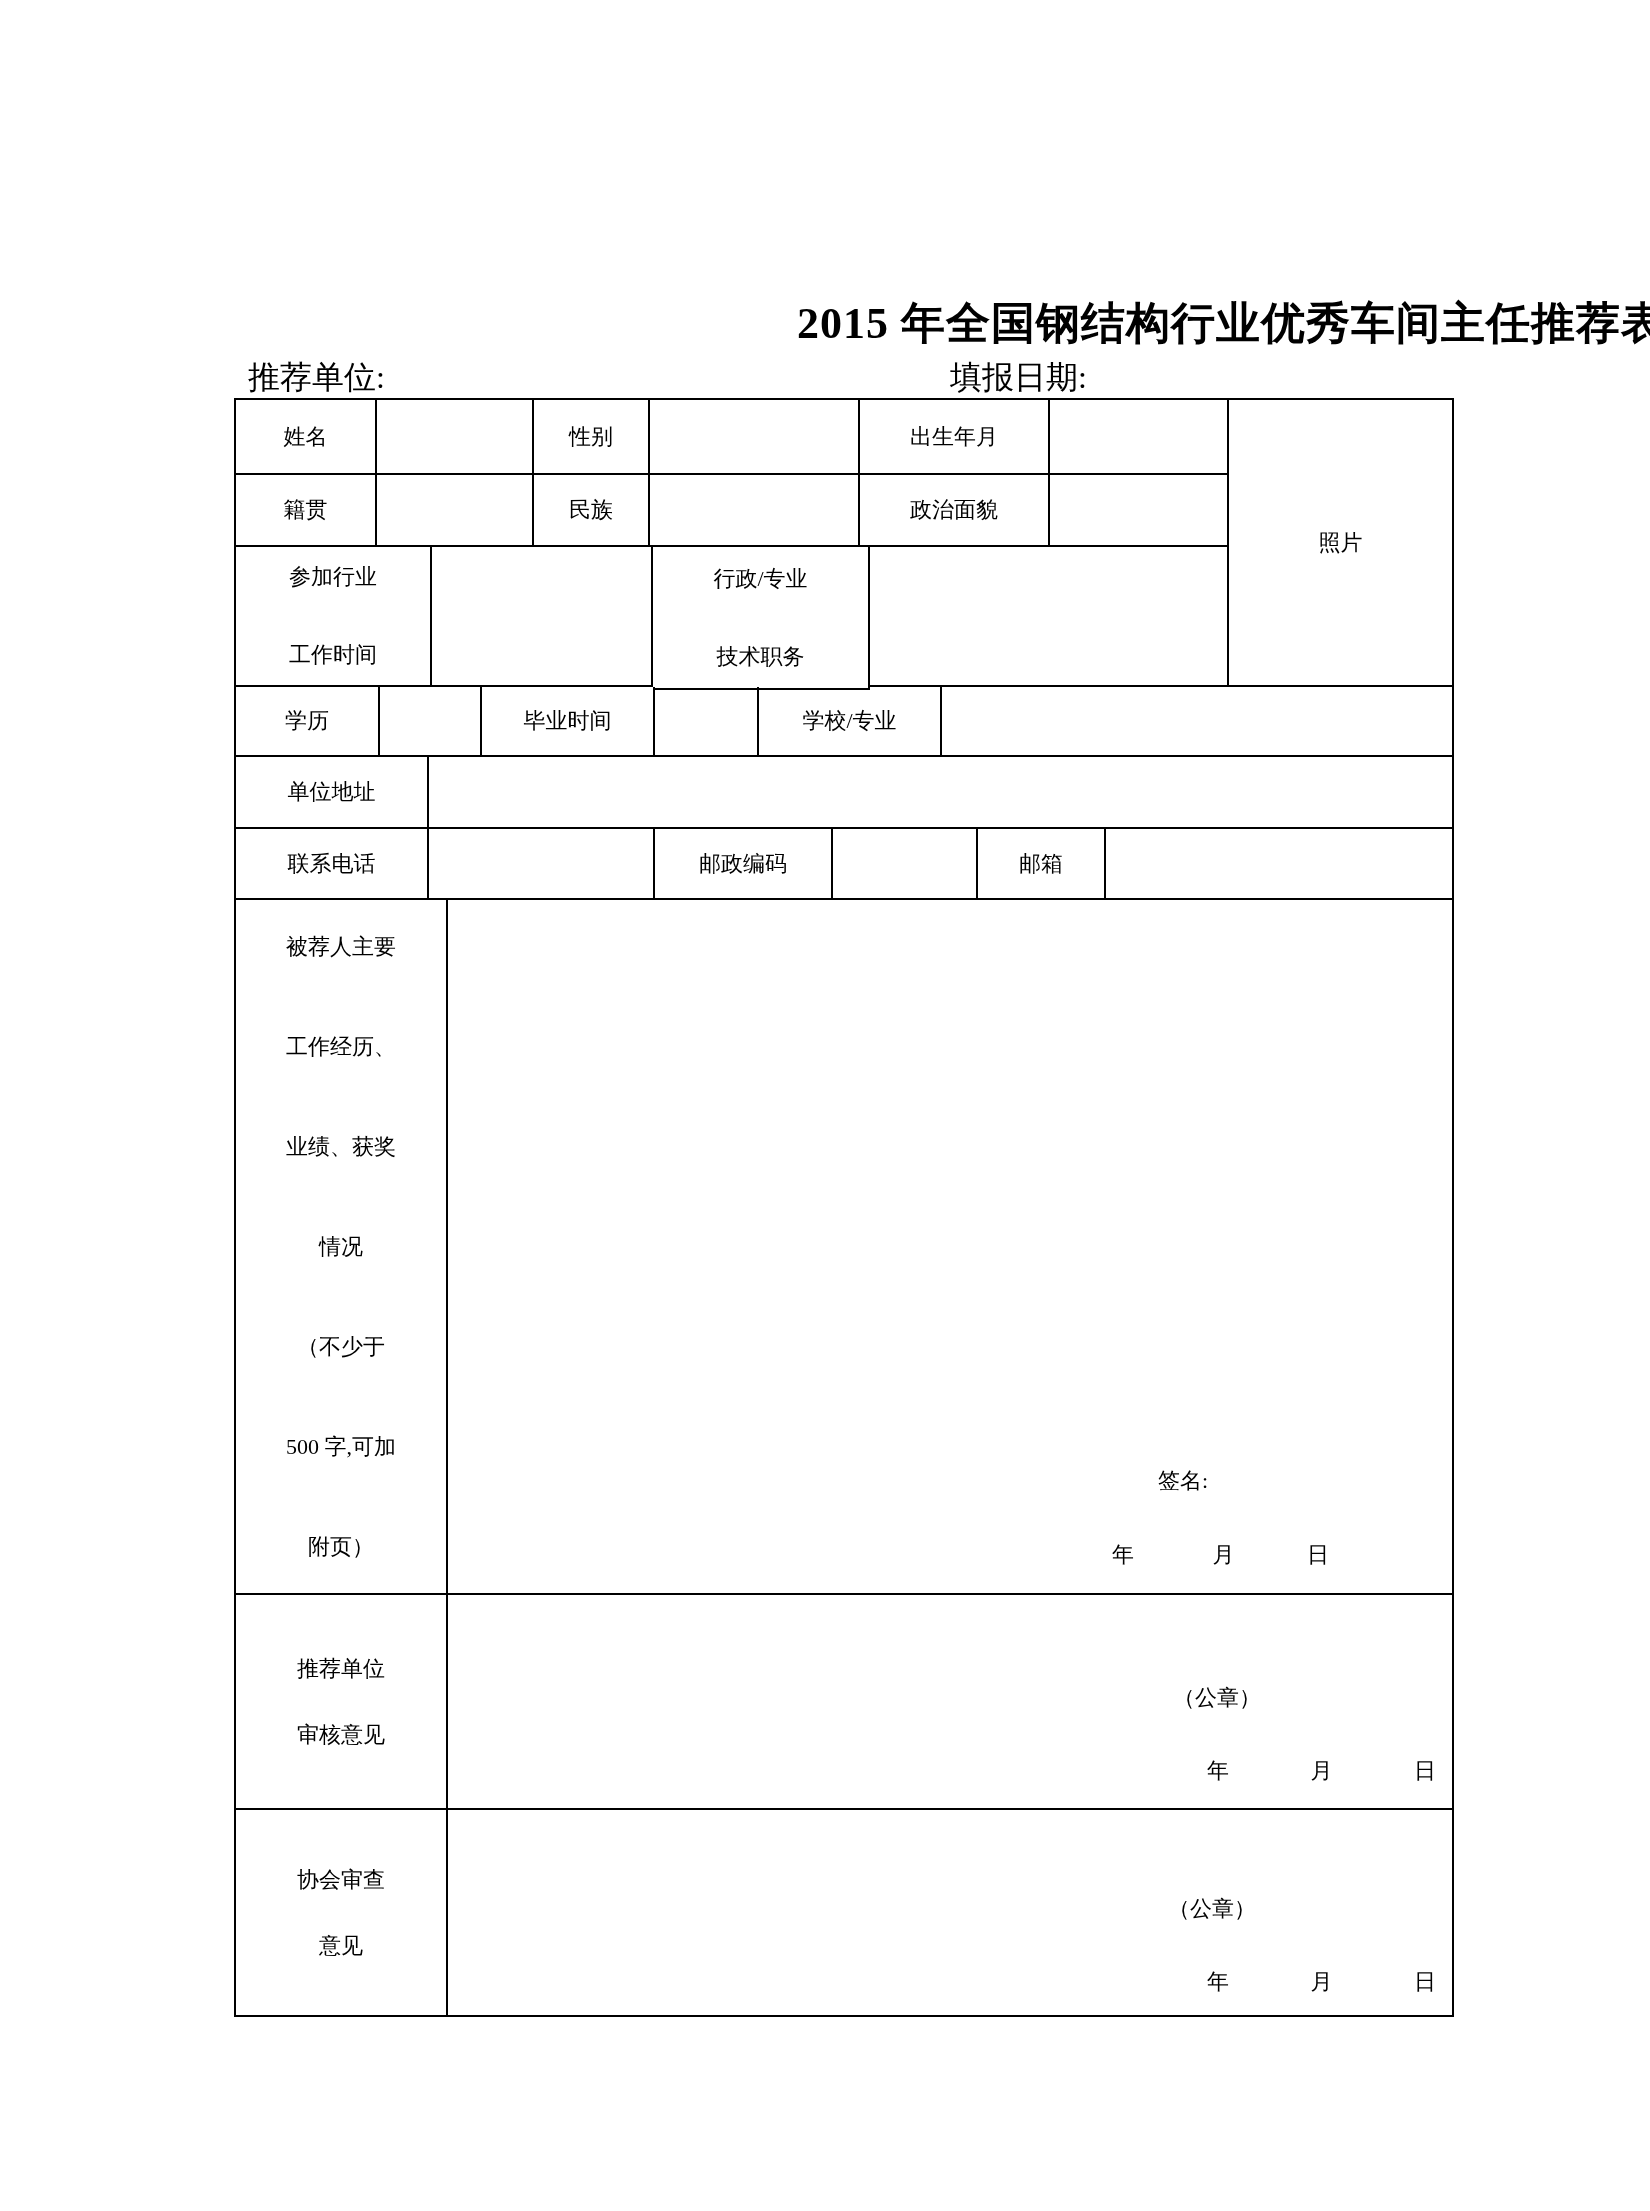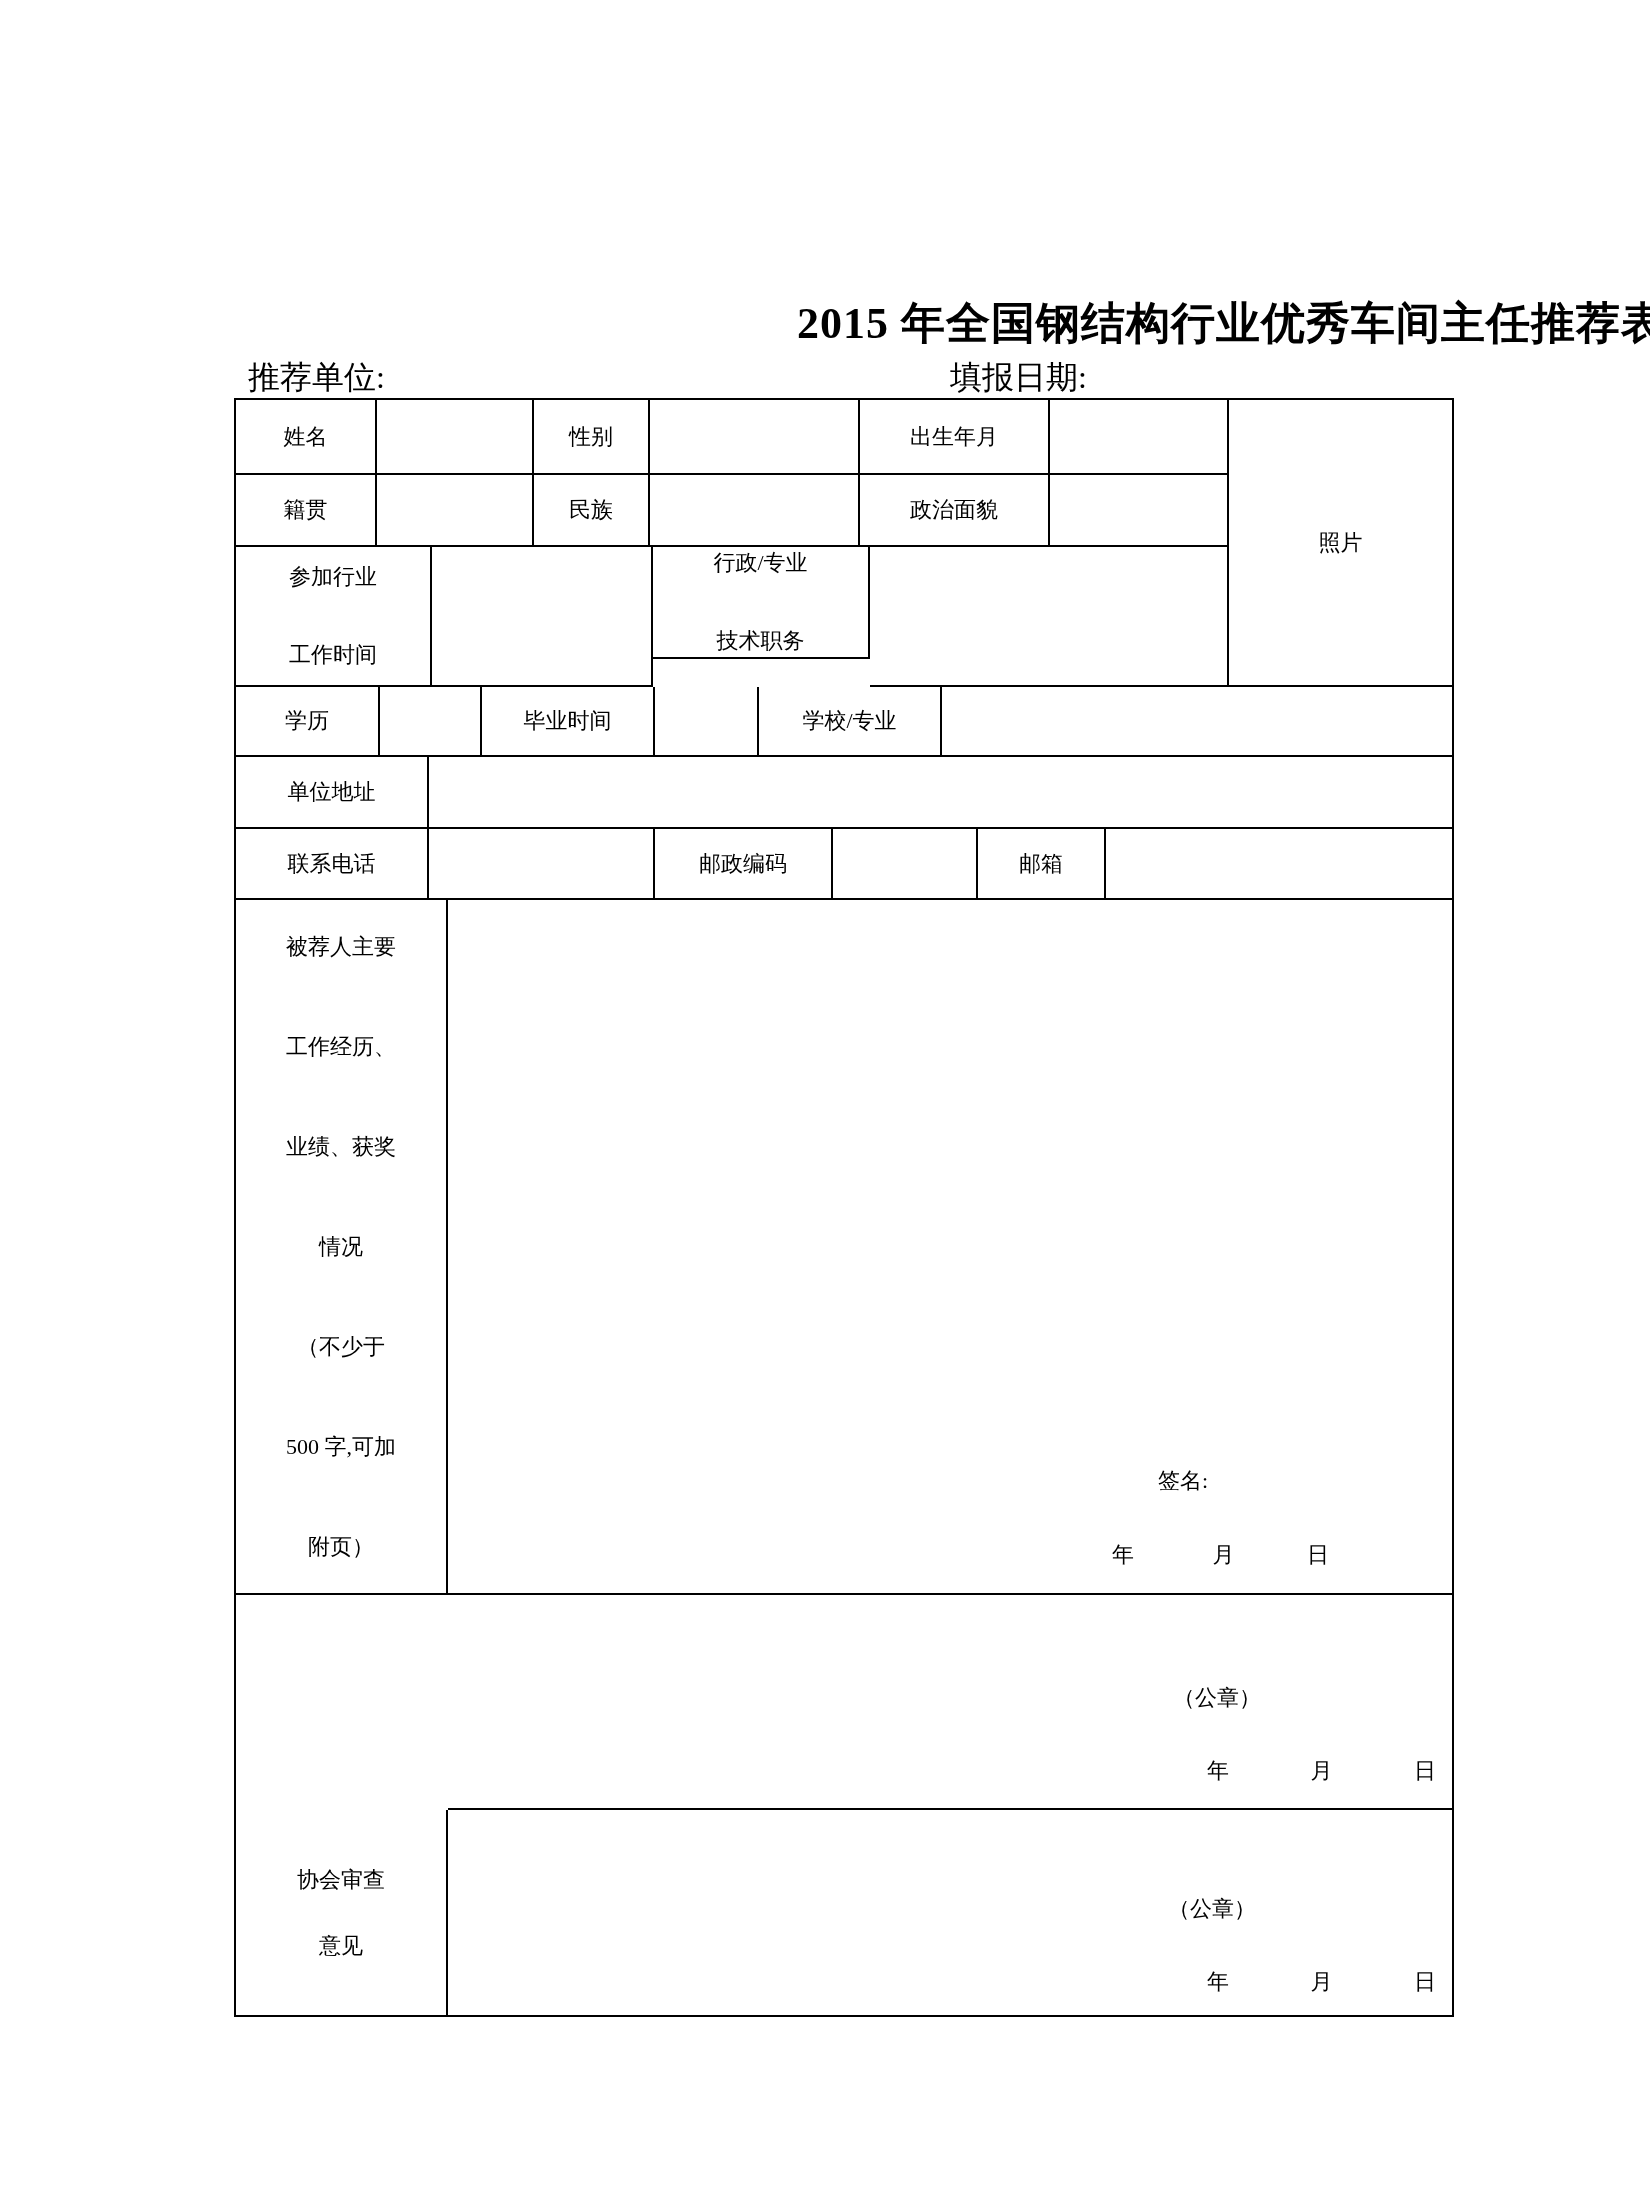--- a/index.html
+++ b/index.html
@@ -60,21 +60,21 @@
     <div class="cell" style="left:298px;top:75px;width:116px;height:72px">民族</div>
     <div class="cell" style="left:414px;top:75px;width:210px;height:72px"></div>
     <div class="cell" style="left:624px;top:75px;width:190px;height:72px">政治面貌</div>
     <div class="cell" style="left:814px;top:75px;width:179px;height:72px"></div>
 
     <div class="cell two-line" style="left:0;top:147px;width:196px;height:140px">
       <span>参加行业</span>
       <span>工作时间</span>
     </div>
     <div class="cell" style="left:196px;top:147px;width:221px;height:140px"></div>
-    <div class="cell two-line" style="left:417px;top:147px;width:217px;height:112px">
+    <div class="cell two-line" style="left:417px;top:147px;width:217px;height:143px">
       <span>行政/专业</span>
       <span>技术职务</span>
     </div>
     <div class="cell" style="left:634px;top:147px;width:359px;height:140px"></div>
 
     <div class="cell" style="left:0;top:287px;width:144px;height:70px">学历</div>
     <div class="cell" style="left:144px;top:287px;width:102px;height:70px"></div>
     <div class="cell" style="left:246px;top:287px;width:173px;height:70px">毕业时间</div>
     <div class="cell" style="left:419px;top:287px;width:104px;height:70px"></div>
     <div class="cell" style="left:523px;top:287px;width:183px;height:70px">学校/专业</div>
@@ -101,20 +101,24 @@
     </div>
     <div class="cell content-cell" style="left:212px;top:500px;width:1006px;height:695px">
       <span class="abs" style="left:710px;top:566px">签名:</span>
       <span class="abs ymd" style="left:664px;top:640px">
         <span class="gap73">年</span>
         <span class="gap67">月</span>
         <span>日</span>
       </span>
     </div>
 
+    <div class="cell sec-label" style="left:0;top:1195px;width:212px;height:215px">
+      <span>推荐单位</span>
+      <span>审核意见</span>
+    </div>
     <div class="cell content-cell" style="left:212px;top:1195px;width:1006px;height:215px">
       <span class="abs" style="left:725px;top:88px">（公章）</span>
       <span class="abs ymd" style="left:759px;top:161px">
         <span class="gap76">年</span>
         <span class="gap76">月</span>
         <span>日</span>
       </span>
     </div>
 
     <div class="cell sec-label" style="left:0;top:1410px;width:212px;height:207px">

